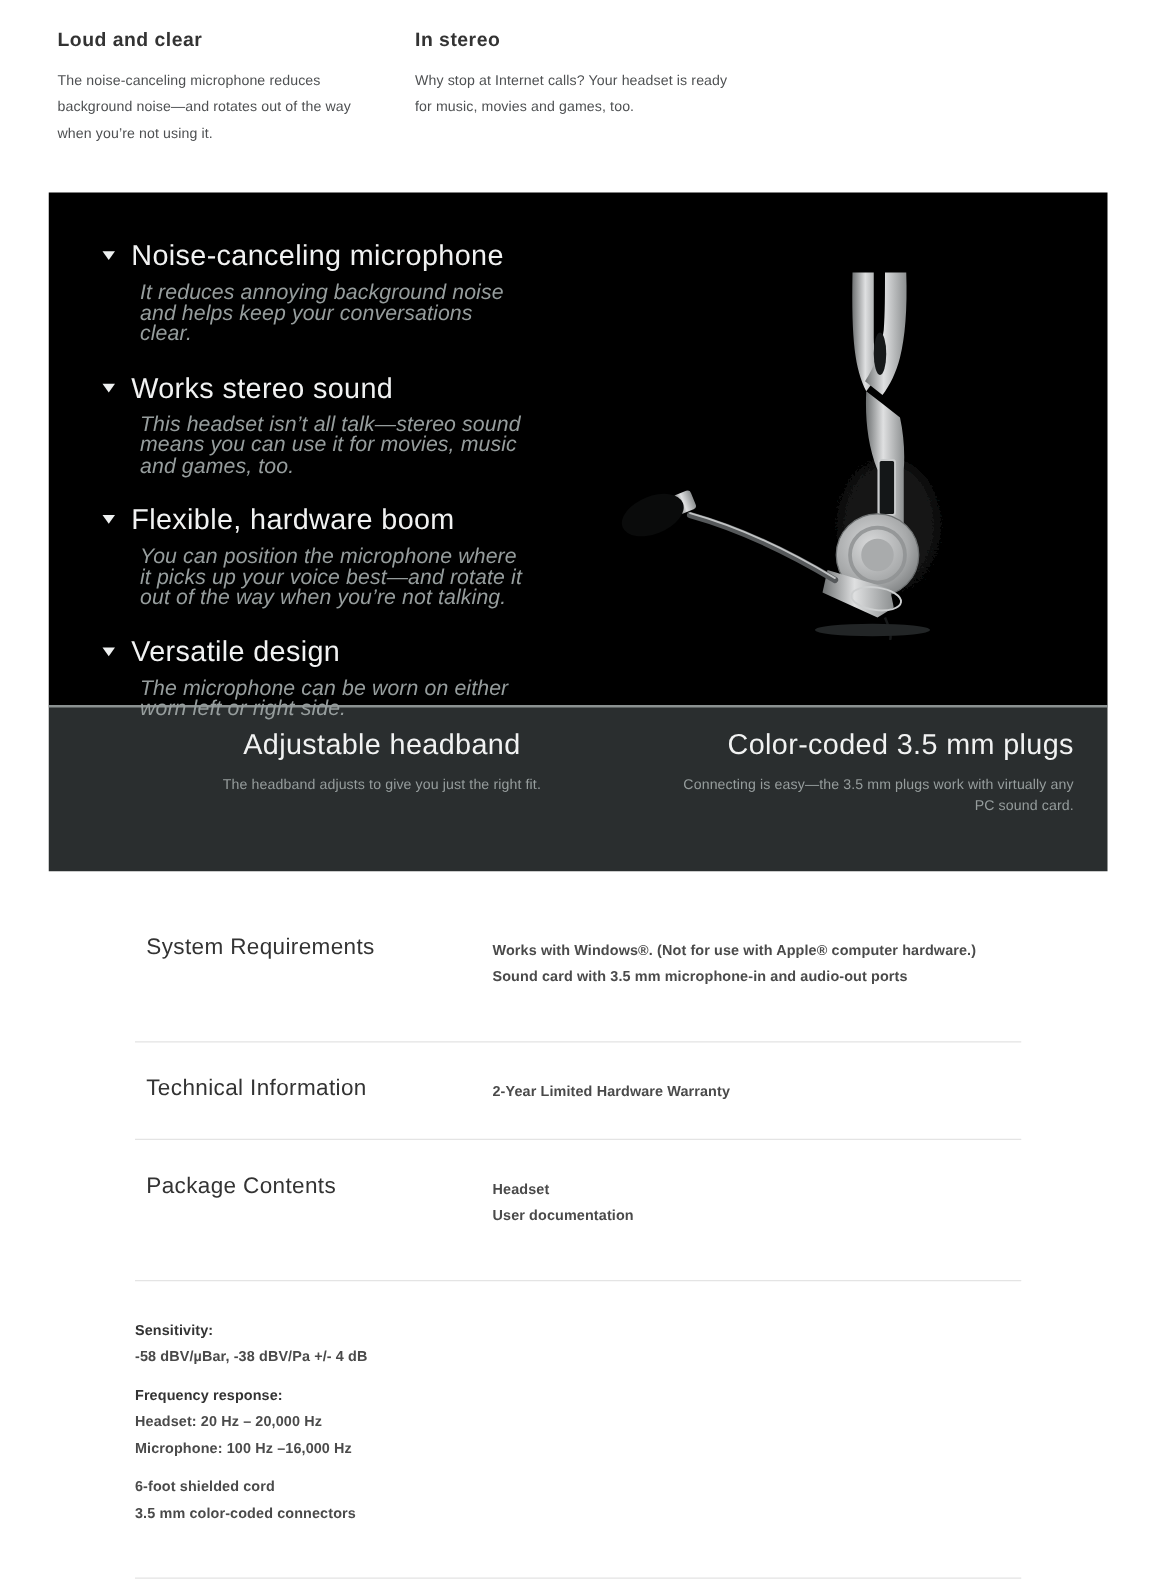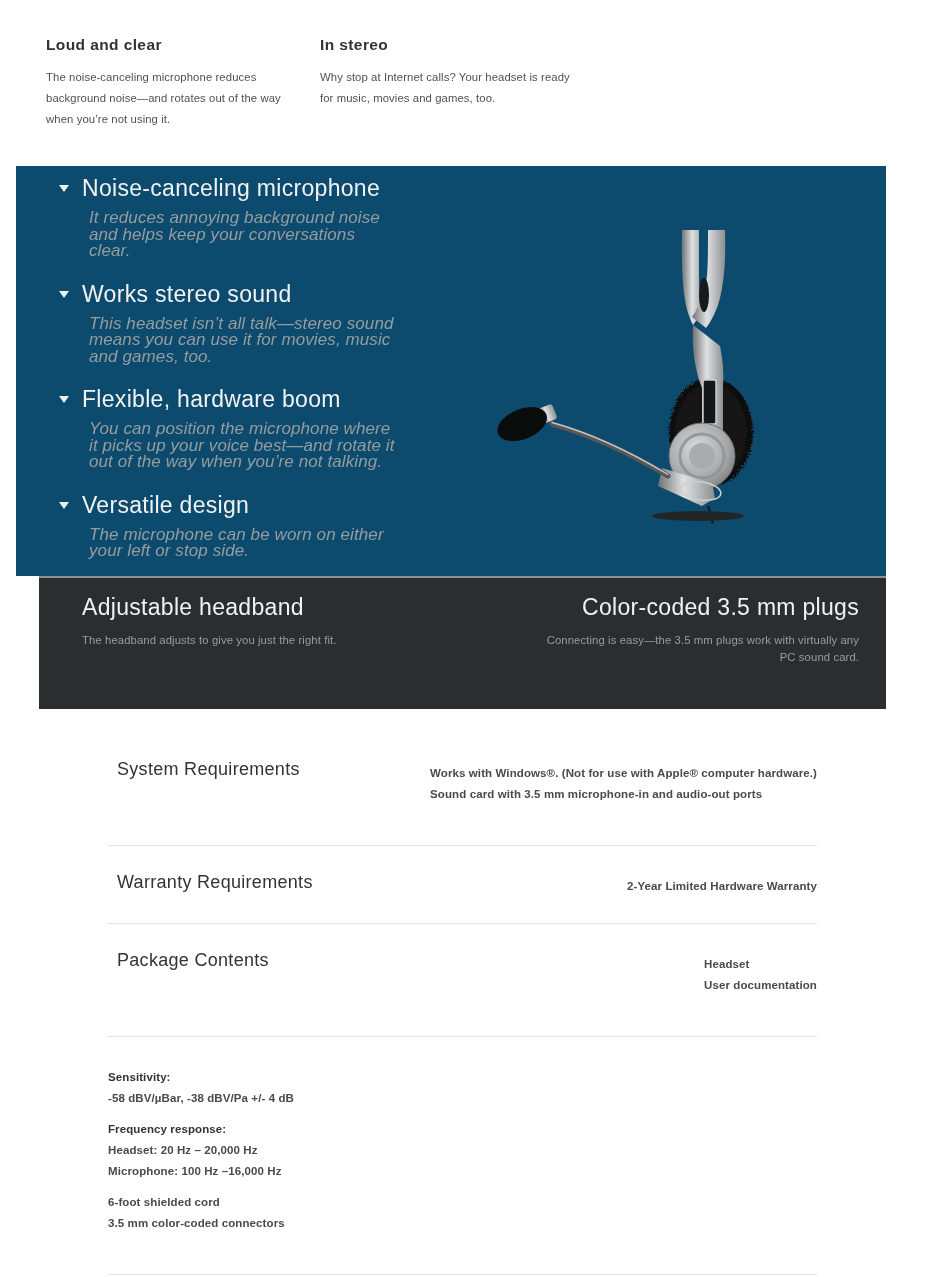--- a/index.html
+++ b/index.html
@@ -6,35 +6,35 @@
   html, body { background: #ffffff; }
   body {
     width: 925px; height: 1277px;
     overflow: hidden;
     position: relative;
     font-family: "Liberation Sans", sans-serif;
     -webkit-font-smoothing: antialiased;
   }
 
   
-  .highlights { display: flex; padding: 36px 46px 0 46px; gap: 12px; }
+  .highlights { display: flex; padding: 24px 46px 0 46px; gap: 24px; }
   .highlight { width: 262px; }
   .highlight h3 {
     font-size: 15.5px; font-weight: 600; color: #333;
     letter-spacing: .4px; margin-bottom: 13px;
   }
   .highlight p { font-size: 11.3px; color: #4e5052; line-height: 21px; letter-spacing: .1px; }
 
   
   .feature-section {
-    margin: 36px 39px 0 16px;
-    background: #0c4a6e;
+    margin: 36px 39px 0 39px;
+    background: #000000;
     height: 410px;
     position: relative;
-    padding: 9px 0 0 43px;
+    padding: 37px 0 0 43px;
   }
   .feature-list { width: 400px; position: relative; z-index: 2; }
   .feature { margin-bottom: 21px; }
   .feature-head { display: flex; align-items: center; gap: 13px; cursor: pointer; }
   .tri {
     width: 0; height: 0; flex: 0 0 auto;
     border-left: 5.5px solid transparent;
     border-right: 5.5px solid transparent;
     border-top: 7px solid #eef0f0;
   }
@@ -51,26 +51,26 @@
   .band-section {
     margin: 0 39px;
     background: #2a2e2f;
     border-top: 2px solid #8b9191;
     height: 133px;
     display: flex;
     padding: 16px 0 0 43px;
   }
   .band-col h2 { font-size: 23px; font-weight: 400; color: #f1f2f2; letter-spacing: .3px; margin-bottom: 11px; }
   .band-col p { font-size: 11.3px; color: #969d9d; line-height: 16.5px; letter-spacing: .1px; }
-  .band-left { width: 447px; flex: 0 0 auto; }
+  .band-left { width: 447px; flex: 0 0 auto; text-align: center; }
   .band-right { width: 330px; text-align: right; }
 
   
   .specs { margin: 24px 108px 0 108px; }
-  .spec-row { display: flex; padding: 26px 0 26px 0; border-bottom: 1px solid #e4e4e4; justify-content: space-between; }
+  .spec-row { display: flex; padding: 26px 0 26px 0; border-bottom: 1px solid #e4e4e4; }
   .spec-row.last { border-bottom: none; }
   .spec-label {
     flex: 0 0 286px; padding-left: 9px;
     font-size: 18px; font-weight: 500; color: #333; letter-spacing: .3px;
   }
   .spec-value { font-size: 11.5px; color: #4a4a4a; padding-top: 4px; }
   .spec-value p { line-height: 21px; letter-spacing: .1px; font-weight: bold; }
   .spec-value p.bold { font-weight: bold; color: #333; }
   .spec-value p.gap { margin-top: 10px; }
   .pad-b { padding-bottom: 40px; }
@@ -114,21 +114,21 @@
         <h2>Flexible, hardware boom</h2>
       </div>
       <p>You can position the microphone where it picks up your voice best—and rotate it out of the way when you’re not talking.</p>
     </div>
 
     <div class="feature">
       <div class="feature-head">
         <span class="tri"></span>
         <h2>Versatile design</h2>
       </div>
-      <p>The microphone can be worn on either your left or stop side.</p>
+      <p>The microphone can be worn on either worn left or right side.</p>
     </div>
 
   </div>
 
   <svg class="headset-art" width="416" height="330" viewBox="0 0 416 330">
     <defs>
       <linearGradient id="metal" x1="0" y1="0" x2="1" y2="0">
         <stop offset="0" stop-color="#6f7273"></stop>
         <stop offset="0.45" stop-color="#dfe0e1"></stop>
         <stop offset="1" stop-color="#8c8f90"></stop>
@@ -191,21 +191,21 @@
 
   <div class="spec-row pad-b">
     <div class="spec-label">System Requirements</div>
     <div class="spec-value">
       <p>Works with Windows®. (Not for use with Apple® computer hardware.)</p>
       <p>Sound card with 3.5 mm microphone-in and audio-out ports</p>
     </div>
   </div>
 
   <div class="spec-row">
-    <div class="spec-label">Warranty Requirements</div>
+    <div class="spec-label">Technical Information</div>
     <div class="spec-value">
       <p>2-Year Limited Hardware Warranty</p>
     </div>
   </div>
 
   <div class="spec-row pad-b">
     <div class="spec-label">Package Contents</div>
     <div class="spec-value">
       <p>Headset</p>
       <p>User documentation</p>

